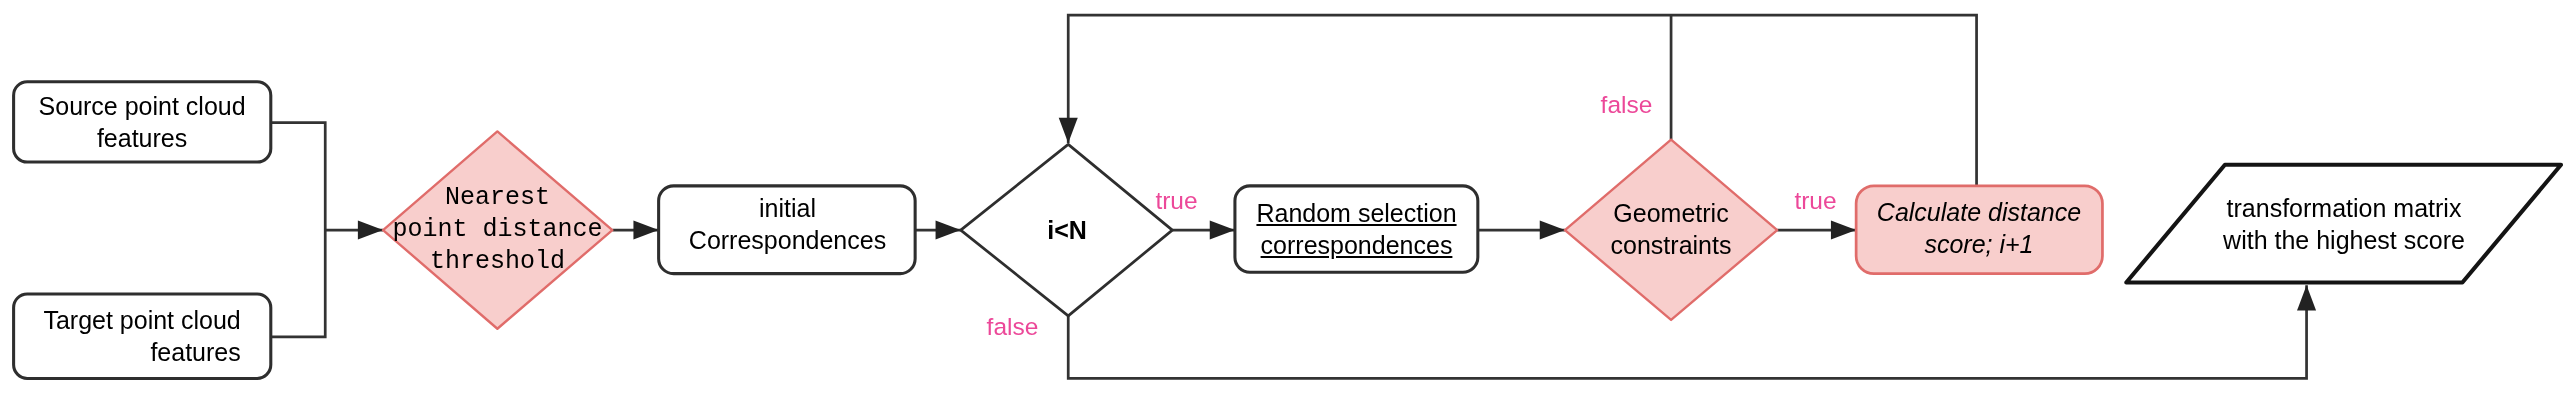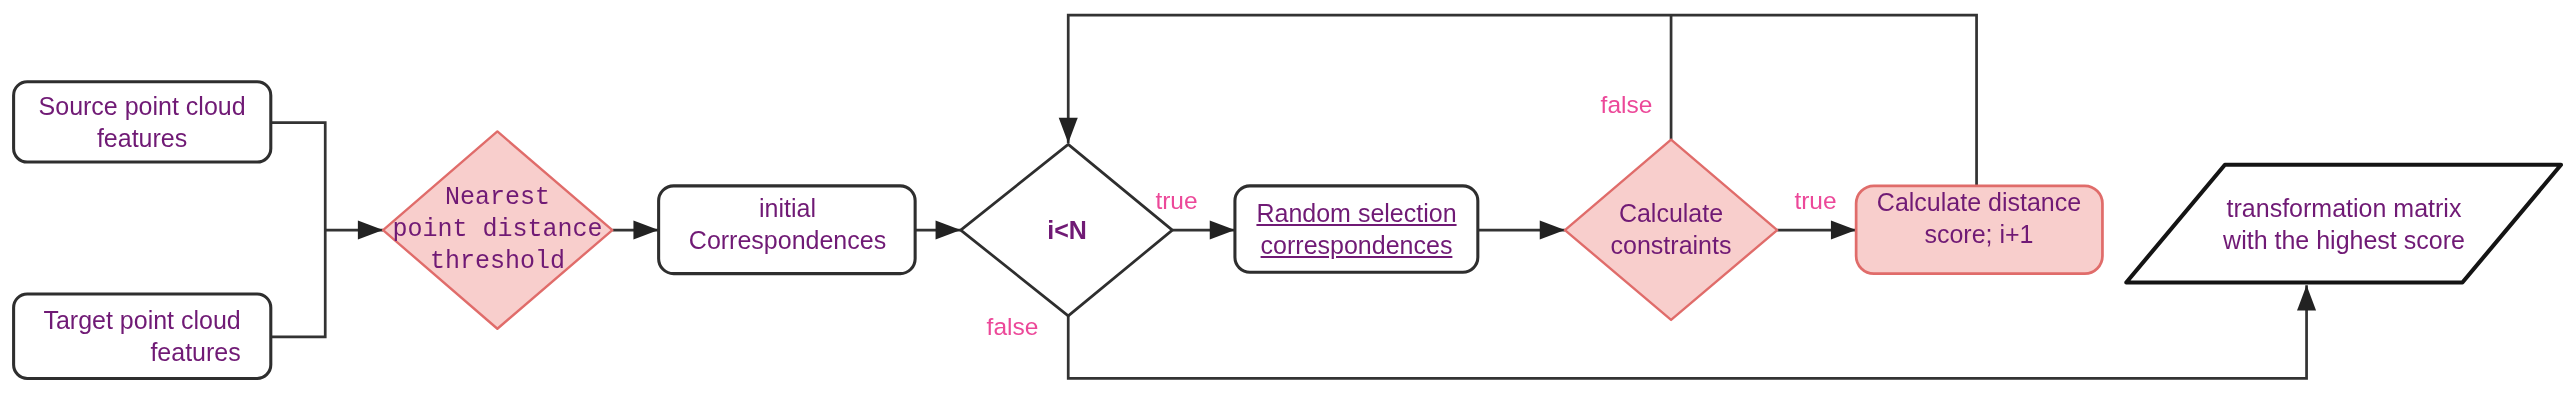--- a/index.html
+++ b/index.html
@@ -12,21 +12,21 @@
     overflow: hidden;
   }
   .stage svg.wires { position: absolute; left: 0; top: 0; }
   .node-label {
     position: absolute;
     display: flex;
     align-items: center;
     justify-content: center;
     text-align: center;
     white-space: pre-line;
-    color: #701a75;
+    color: #000000;
     font-size: 25px;
     line-height: 1.28;
     pointer-events: none;
   }
   .edge-label {
     position: absolute;
     display: flex;
     align-items: center;
     justify-content: center;
     text-align: center;
@@ -88,24 +88,24 @@
 threshold</div>
 
   <div class="node-label" style="left:659px; top:186px; width:257px; height:76px;">initial
 Correspondences</div>
 
   <div class="node-label" style="left:961px; top:144px; width:212px; height:171px;font-weight:bold;">i&lt;N</div>
 
   <div class="node-label" style="left:1235px; top:186px; width:243px; height:86px;text-decoration:underline;">Random selection
 correspondences</div>
 
-  <div class="node-label" style="left:1565px; top:139px; width:212px; height:180px;">Calculate
+  <div class="node-label" style="left:1565px; top:139px; width:212px; height:180px;">Geometric
 constraints</div>
 
-  <div class="node-label" style="left:1856px; top:182px; width:246px; height:72px;">Calculate distance
+  <div class="node-label" style="left:1856px; top:192px; width:246px; height:72px;font-style:italic;">Calculate distance
 score; i+1</div>
 
   <div class="node-label" style="left:2150px; top:165px; width:388px; height:118px;">transformation matrix
 with the highest score</div>
 
   <div class="edge-label" style="left:1129px; top:186px; width:95px; height:30px;">true</div>
 
   <div class="edge-label" style="left:965px; top:312px; width:95px; height:30px;">false</div>
 
   <div class="edge-label" style="left:1768px; top:186px; width:95px; height:30px;">true</div>

